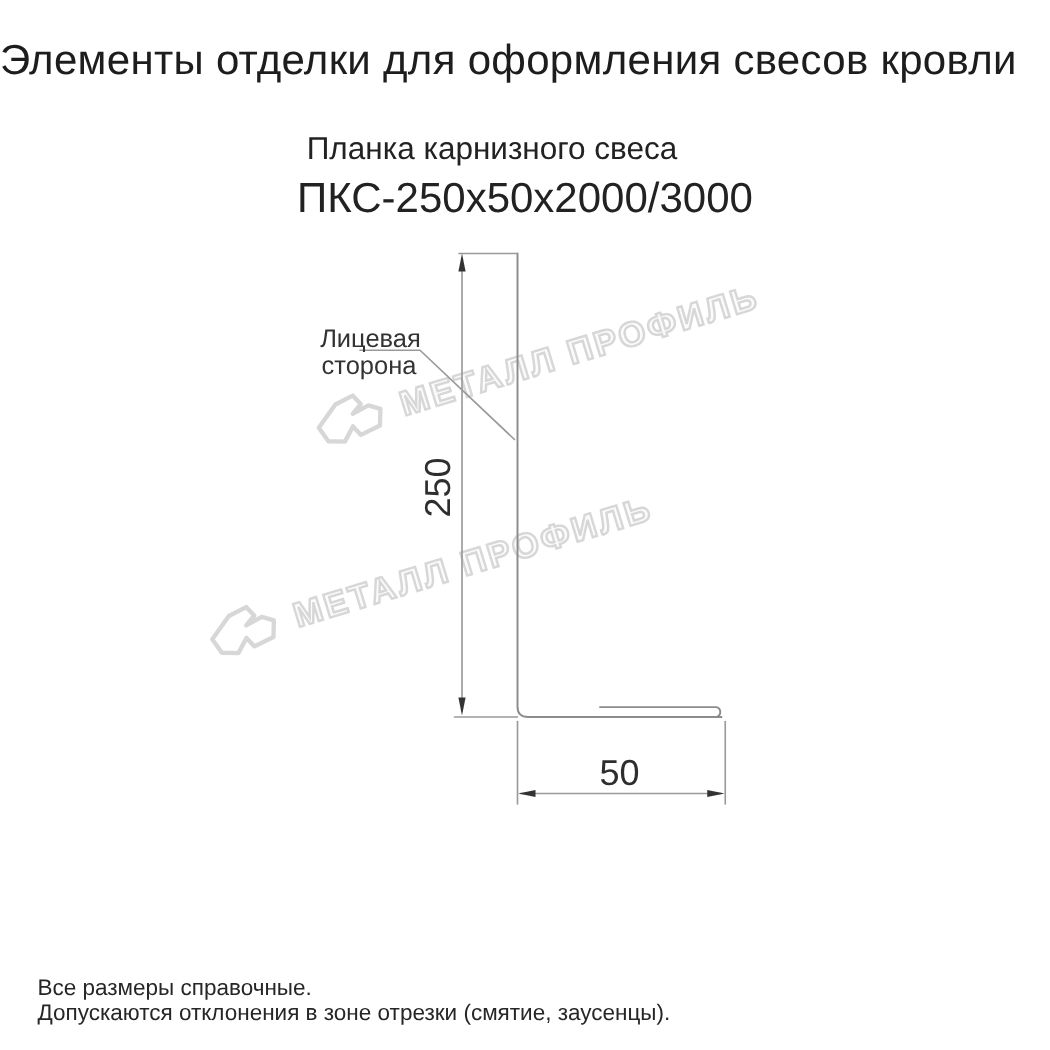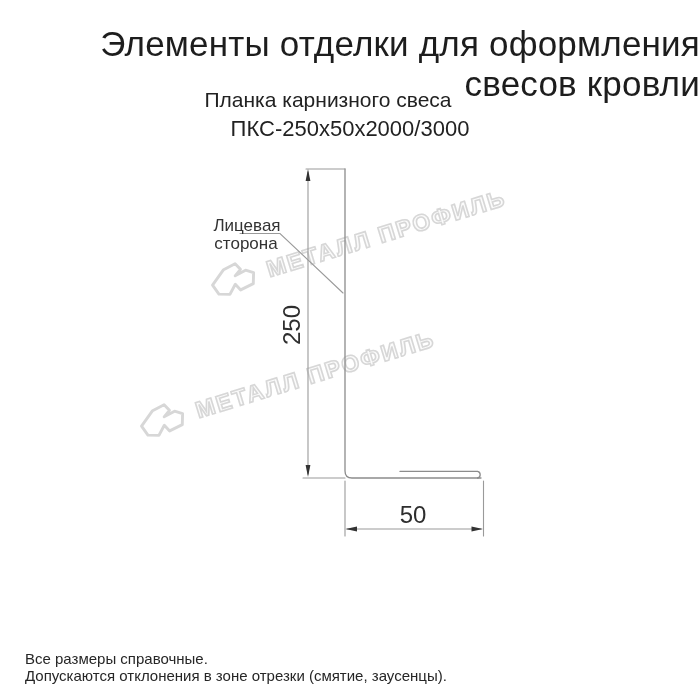--- a/index.html
+++ b/index.html
@@ -15,42 +15,42 @@
     position: relative;
     width: 700px;
     height: 700px;
     background: #ffffff;
   }
   .title {
     position: absolute;
     top: 24px;
     left: 0;
     width: 700px;
-    text-align: right;
-    font-size: 35px;
+    text-align: left;
+    font-size: 28px;
     font-weight: 400;
     color: #1d1d1d;
     letter-spacing: 0.2px;
   }
   .subtitle {
     position: absolute;
     top: 88px;
     left: 0;
     width: 656px;
     text-align: center;
     font-size: 21px;
     color: #222222;
   }
   .code {
     position: absolute;
     top: 116px;
     left: 0;
     width: 700px;
     text-align: center;
-    font-size: 22px;
+    font-size: 28px;
     color: #222222;
   }
   .watermark {
     position: absolute;
     display: flex;
     align-items: center;
     gap: 8px;
     height: 44px;
     transform: rotate(-17deg);
     transform-origin: left center;

